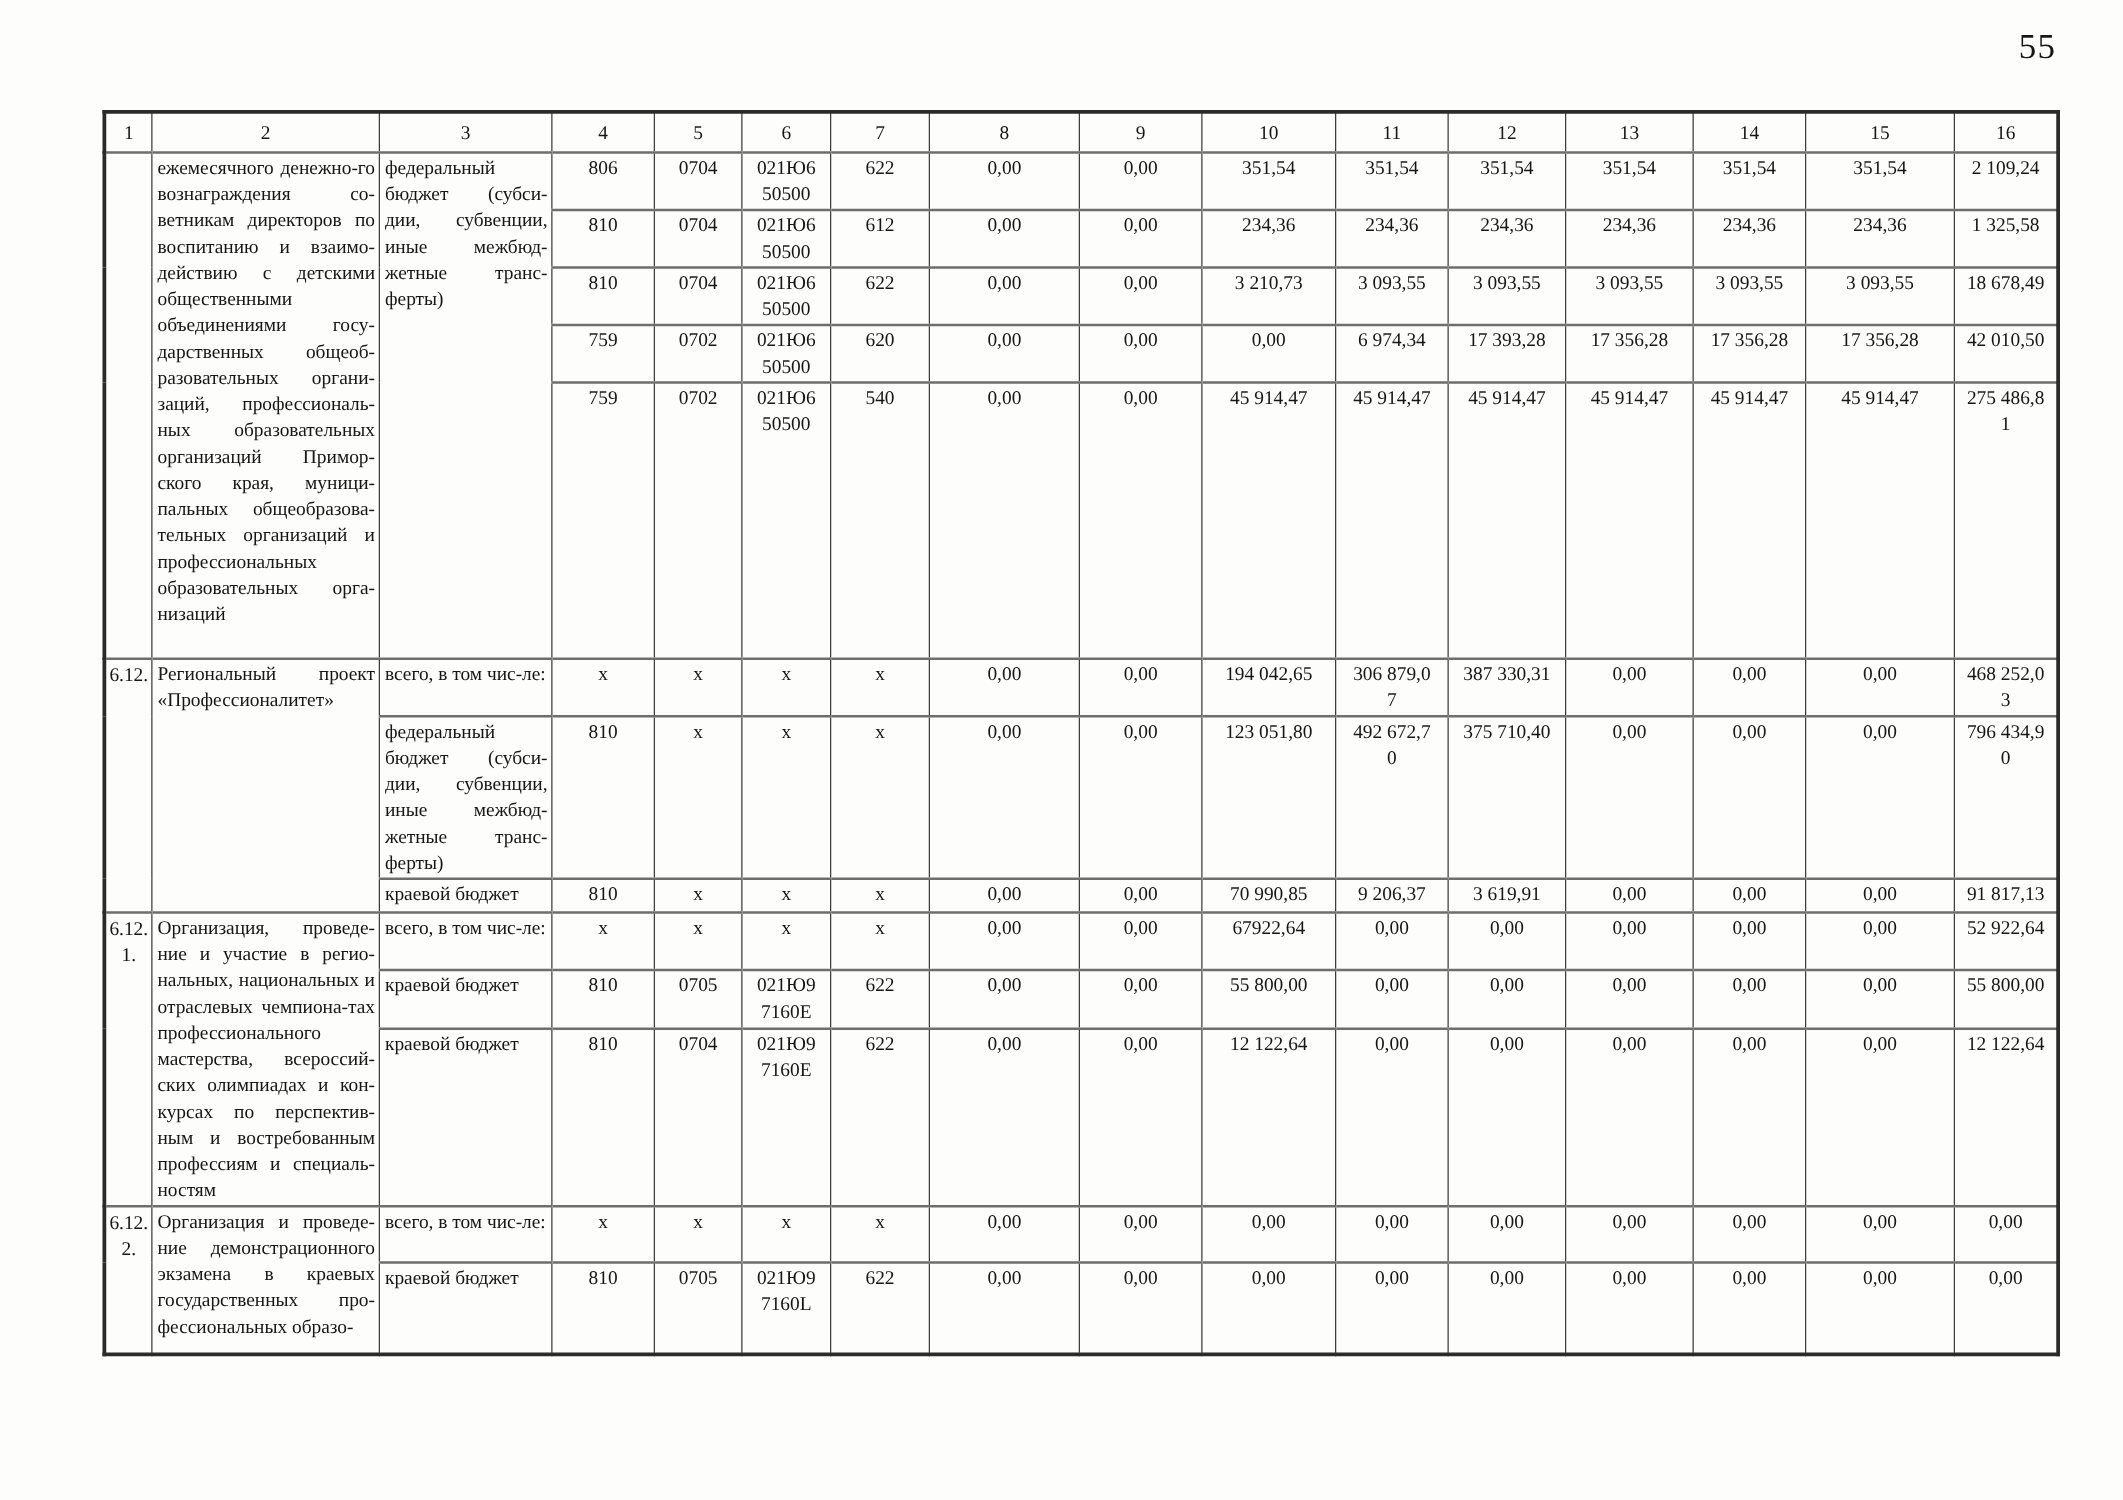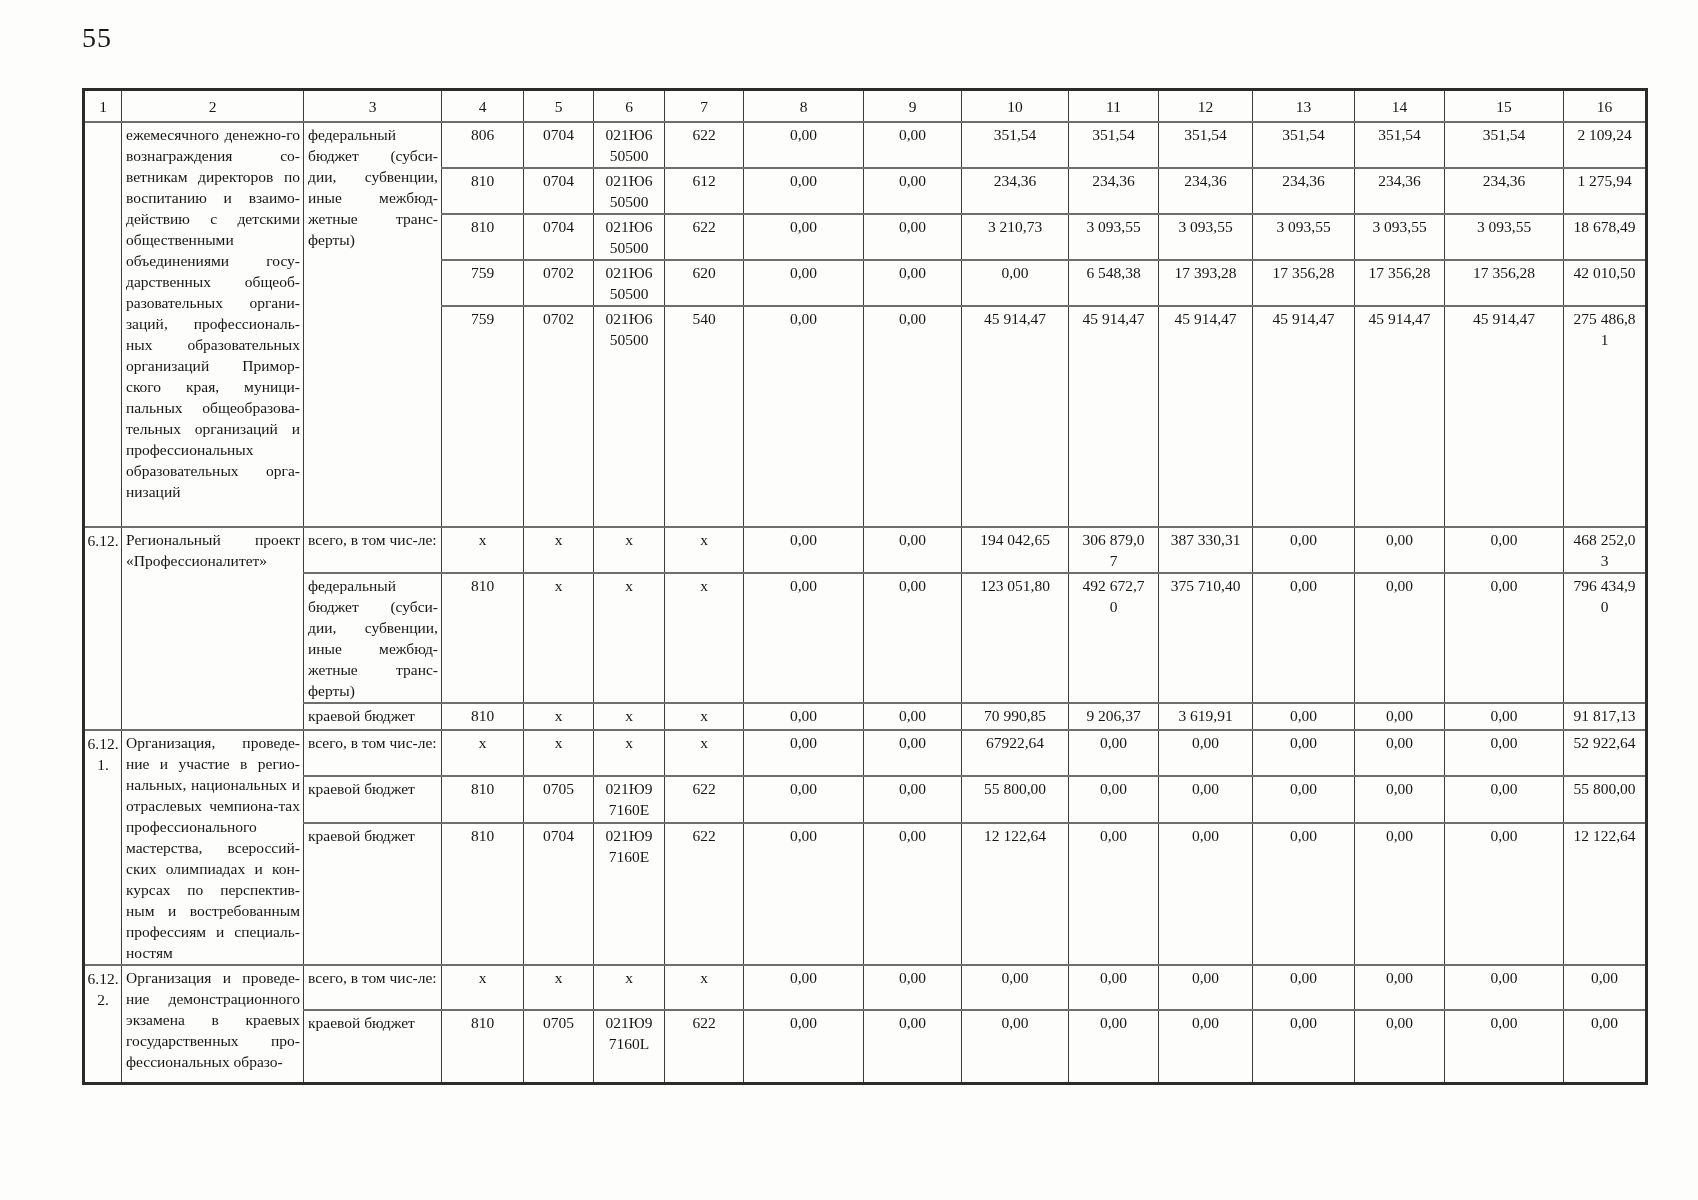--- a/index.html
+++ b/index.html
@@ -6,21 +6,21 @@
   body{
     width:1698px;height:1200px;
     background:#fdfdfb;
     font-family:"Liberation Serif", serif;
     color:#161616;
     position:relative;
   }
   .page-number{
     position:absolute;
     top:22px;left:82px;width:1563px;
-    text-align:left;
+    text-align:right;
     font-size:28px;
     letter-spacing:1px;
   }
   table.budget{
     position:absolute;
     left:82px;top:88px;
     width:1563px;
     border-collapse:collapse;
     table-layout:fixed;
     border:3px solid #2b2b2b;
@@ -139,21 +139,21 @@
         <td class="k-num">021Ю6 50500</td>
         <td class="k-num">612</td>
         <td class="k-num">0,00</td>
         <td class="k-num">0,00</td>
         <td class="k-num">234,36</td>
         <td class="k-num">234,36</td>
         <td class="k-num">234,36</td>
         <td class="k-num">234,36</td>
         <td class="k-num">234,36</td>
         <td class="k-num">234,36</td>
-        <td class="k-num">1 275,94</td>
+        <td class="k-num">1 325,58</td>
       </tr>
       <tr>
         <td class="k-num">810</td>
         <td class="k-num">0704</td>
         <td class="k-num">021Ю6 50500</td>
         <td class="k-num">622</td>
         <td class="k-num">0,00</td>
         <td class="k-num">0,00</td>
         <td class="k-num">3 210,73</td>
         <td class="k-num">3 093,55</td>
@@ -164,21 +164,21 @@
         <td class="k-num">18 678,49</td>
       </tr>
       <tr>
         <td class="k-num">759</td>
         <td class="k-num">0702</td>
         <td class="k-num">021Ю6 50500</td>
         <td class="k-num">620</td>
         <td class="k-num">0,00</td>
         <td class="k-num">0,00</td>
         <td class="k-num">0,00</td>
-        <td class="k-num">6 548,38</td>
+        <td class="k-num">6 974,34</td>
         <td class="k-num">17 393,28</td>
         <td class="k-num">17 356,28</td>
         <td class="k-num">17 356,28</td>
         <td class="k-num">17 356,28</td>
         <td class="k-num">42 010,50</td>
       </tr>
       <tr>
         <td class="k-num">759</td>
         <td class="k-num">0702</td>
         <td class="k-num">021Ю6 50500</td>

